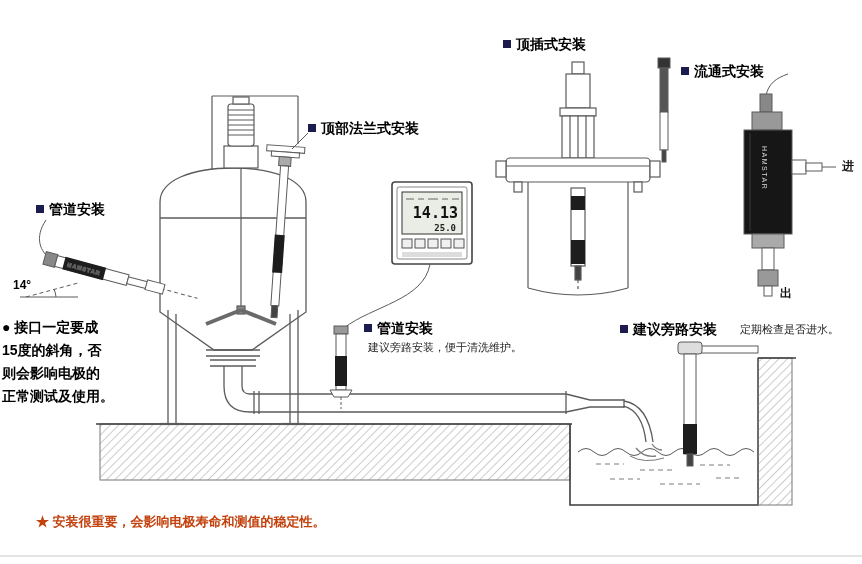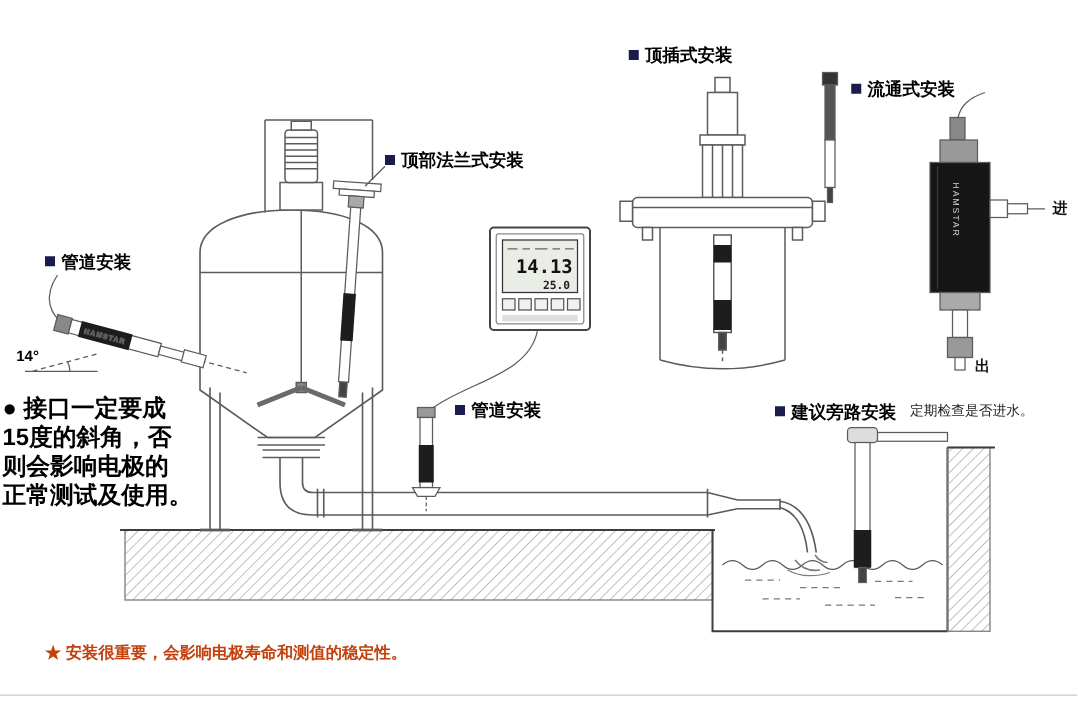--- a/index.html
+++ b/index.html
@@ -4,23 +4,23 @@
 <style>
   *{margin:0;padding:0;box-sizing:border-box}
   html,body{background:#fff}
   #stage{position:relative;width:862px;height:564px;background:#fff;overflow:hidden;
          font-family:"Liberation Sans",sans-serif;color:#000}
   #stage svg{position:absolute;left:0;top:0}
   .label{position:absolute;display:flex;align-items:center;gap:5px;font-size:14px;
          font-weight:bold;color:#000;white-space:nowrap;line-height:1}
   .sq{width:8px;height:8px;background:#1b1b4d;flex:none}
   .subnote{position:absolute;font-size:11px;color:#222;white-space:nowrap}
-  .note-inline{font-size:11px;font-weight:normal;margin-left:6px;color:#222}
+  .note-inline{font-size:11px;font-weight:normal;margin-left:18px;color:#222}
   .cn-small{position:absolute;font-size:12px;font-weight:bold;color:#111;line-height:1}
-  #side-note{position:absolute;left:2px;top:316px;width:176px;font-size:19px;font-weight:bold;
+  #side-note{position:absolute;left:2px;top:316px;width:176px;font-size:14px;font-weight:bold;
              color:#000;line-height:23px;white-space:pre-line}
   #bottom-warning{position:absolute;left:36px;top:513px;font-size:13px;font-weight:bold;
                   color:#c2410c;white-space:nowrap}
   #angle-label{position:absolute;left:13px;top:278px;font-size:12px;font-weight:bold}
 </style>
 </head>
 <body>
 
 <div id="stage">
 
@@ -207,20 +207,21 @@
 
 <div class="label" style="left:36px;top:202px">
   <span class="sq"></span>
   <span>管道安装</span>
 </div>
 
 <div class="label" style="left:364px;top:321px">
   <span class="sq"></span>
   <span>管道安装</span>
 </div>
+<div class="subnote" style="left:368px;top:340px">建议旁路安装，便于清洗维护。</div>
 
 <div class="label" style="left:620px;top:322px">
   <span class="sq"></span>
   <span>建议旁路安装</span>
   <span class="note-inline">定期检查是否进水。</span>
 </div>
 
 <div id="angle-label">14°</div>
 
 <div id="side-note">● 接口一定要成

